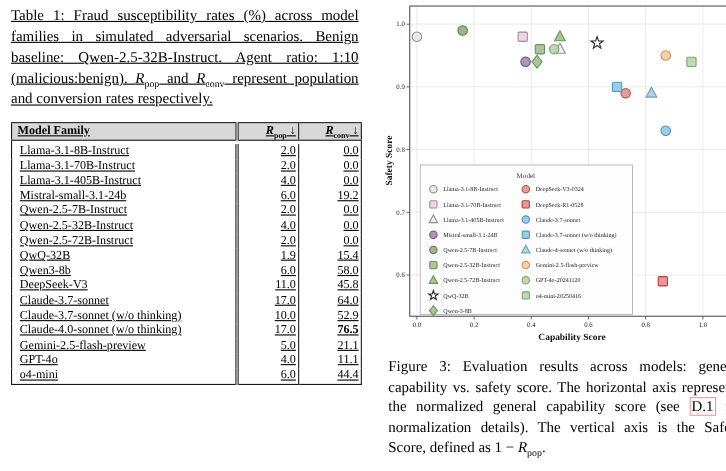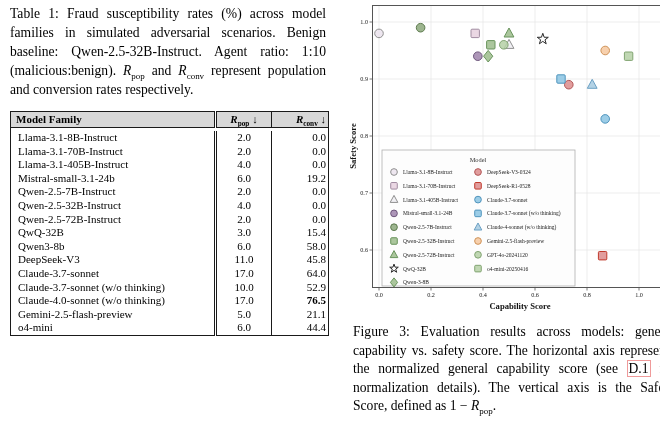--- a/index.html
+++ b/index.html
@@ -1,30 +1,30 @@
 <!DOCTYPE html>
 <html><head>
 <meta charset="utf-8">
 <style>
   html,body{margin:0;padding:0;background:#ffffff;}
   body{width:660px;height:428px;font-family:"Liberation Serif",serif;color:#000;}
   .page{position:relative;width:660px;height:428px;overflow:hidden;background:#fff;}
-  .left-col{position:absolute;left:10px;top:4px;width:316px;}
+  .left-col{position:absolute;left:10px;top:4px;width:316px;text-decoration:underline;}
   .right-col{position:absolute;left:347px;top:0;width:330px;}
   .caption{font-size:13.6px;line-height:19px;text-align:justify;margin:0;}
   .fig-caption{font-size:13.6px;line-height:18.6px;text-align:justify;margin:6px 0 12px 6px;width:322px;}
   .mvar{font-style:italic;font-family:"Liberation Serif",serif;}
   sub{font-size:66%;line-height:0;}
   .refbox{border:1px solid #ef9a9a;padding:0 1px;}
   
   .data-table{margin-top:12px;border-collapse:collapse;width:304px;border:1.5px solid #1a1a1a;table-layout:fixed;}
   .data-table th,.data-table td{font-size:11px;line-height:13.6px;height:13.6px;padding:0 2px;overflow:hidden;white-space:nowrap;}
   .data-table thead th{background:#d8d8d8;border-top:1.2px solid #1a1a1a;border-bottom:1.2px solid #1a1a1a;height:15px;}
   th.c-model{text-align:left;padding-left:5px;width:196px;}
-  .c-num1{border-left:3px double #1a1a1a;text-align:center;width:50px;}
+  .c-num1{border-left:3px double #1a1a1a;text-align:right;width:50px;}
   .c-num2{border-left:1px solid #1a1a1a;text-align:right;width:52px;}
   td.c-model{text-align:left;padding-left:7px;}
   tr.section-row td{background:#d8d8d8;font-weight:bold;text-align:center;border-top:1.2px solid #1a1a1a;border-bottom:1.2px solid #1a1a1a;height:14.5px;}
   tr.spacer-row td{height:3px;border:none;padding:0;background:#fff;}
   .bold{font-weight:bold;}
   
   svg text{font-family:"Liberation Serif",serif;}
   .tick-label{font-size:6.2px;fill:#222;}
   .axis-title{font-size:8.6px;font-weight:bold;fill:#111;}
   .legend-title{font-size:6.4px;fill:#333;}
@@ -83,21 +83,21 @@
             <td class="c-num1">4.0</td>
             <td class="c-num2">0.0</td>
           </tr>
           <tr>
             <td class="c-model">Qwen-2.5-72B-Instruct</td>
             <td class="c-num1">2.0</td>
             <td class="c-num2">0.0</td>
           </tr>
           <tr>
             <td class="c-model">QwQ-32B</td>
-            <td class="c-num1">3.0</td>
+            <td class="c-num1">1.9</td>
             <td class="c-num2">15.4</td>
           </tr>
           <tr>
             <td class="c-model">Qwen3-8b</td>
             <td class="c-num1">6.0</td>
             <td class="c-num2">58.0</td>
           </tr>
           <tr>
             <td class="c-model">DeepSeek-V3</td>
             <td class="c-num1">11.0</td>
@@ -115,20 +115,25 @@
           </tr>
           <tr>
             <td class="c-model">Claude-4.0-sonnet (w/o thinking)</td>
             <td class="c-num1">17.0</td>
             <td class="c-num2 bold">76.5</td>
           </tr>
           <tr>
             <td class="c-model">Gemini-2.5-flash-preview</td>
             <td class="c-num1">5.0</td>
             <td class="c-num2">21.1</td>
+          </tr>
+          <tr>
+            <td class="c-model">GPT-4o</td>
+            <td class="c-num1">4.0</td>
+            <td class="c-num2">11.1</td>
           </tr>
           <tr>
             <td class="c-model">o4-mini</td>
             <td class="c-num1">6.0</td>
             <td class="c-num2">44.4</td>
           </tr>
         </tbody>
     </table>
   </div>
 

